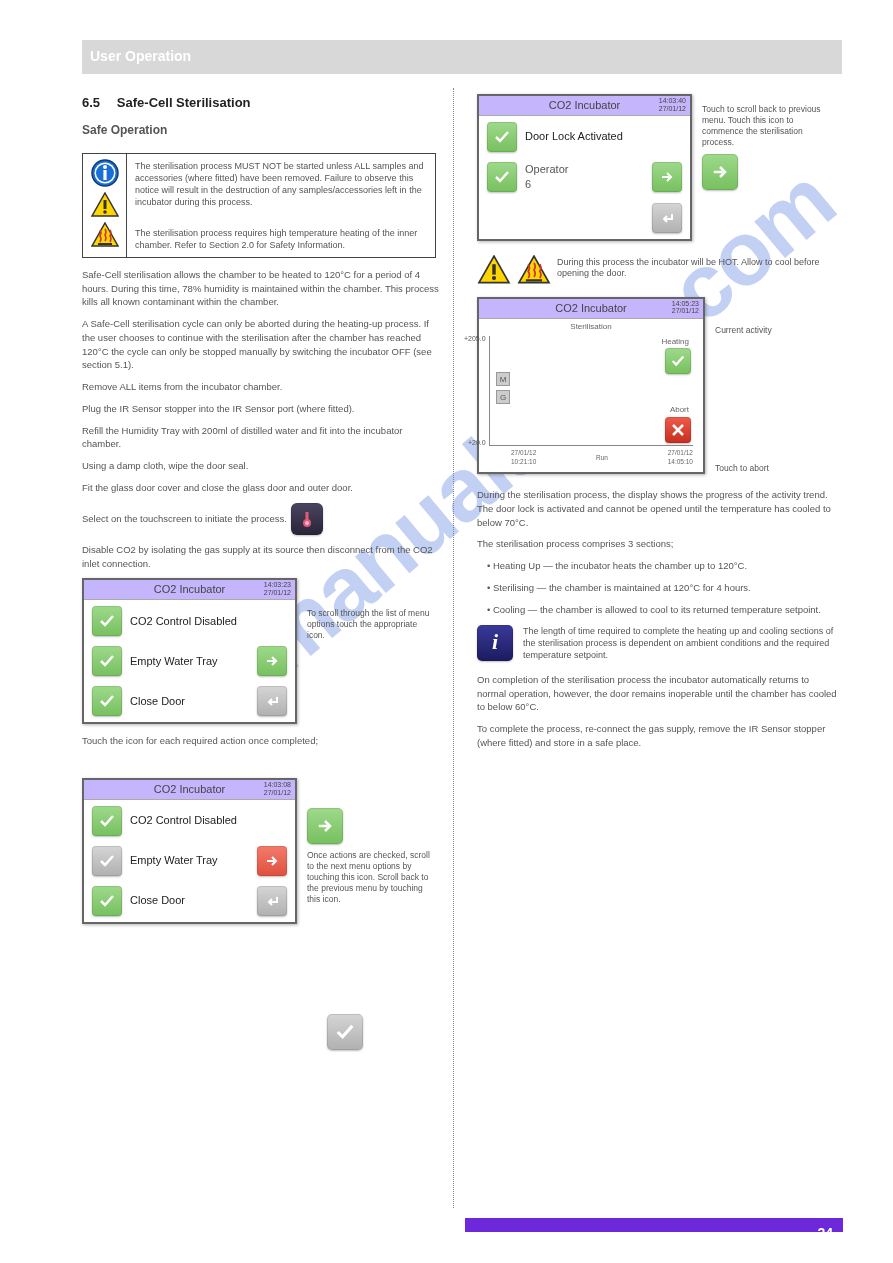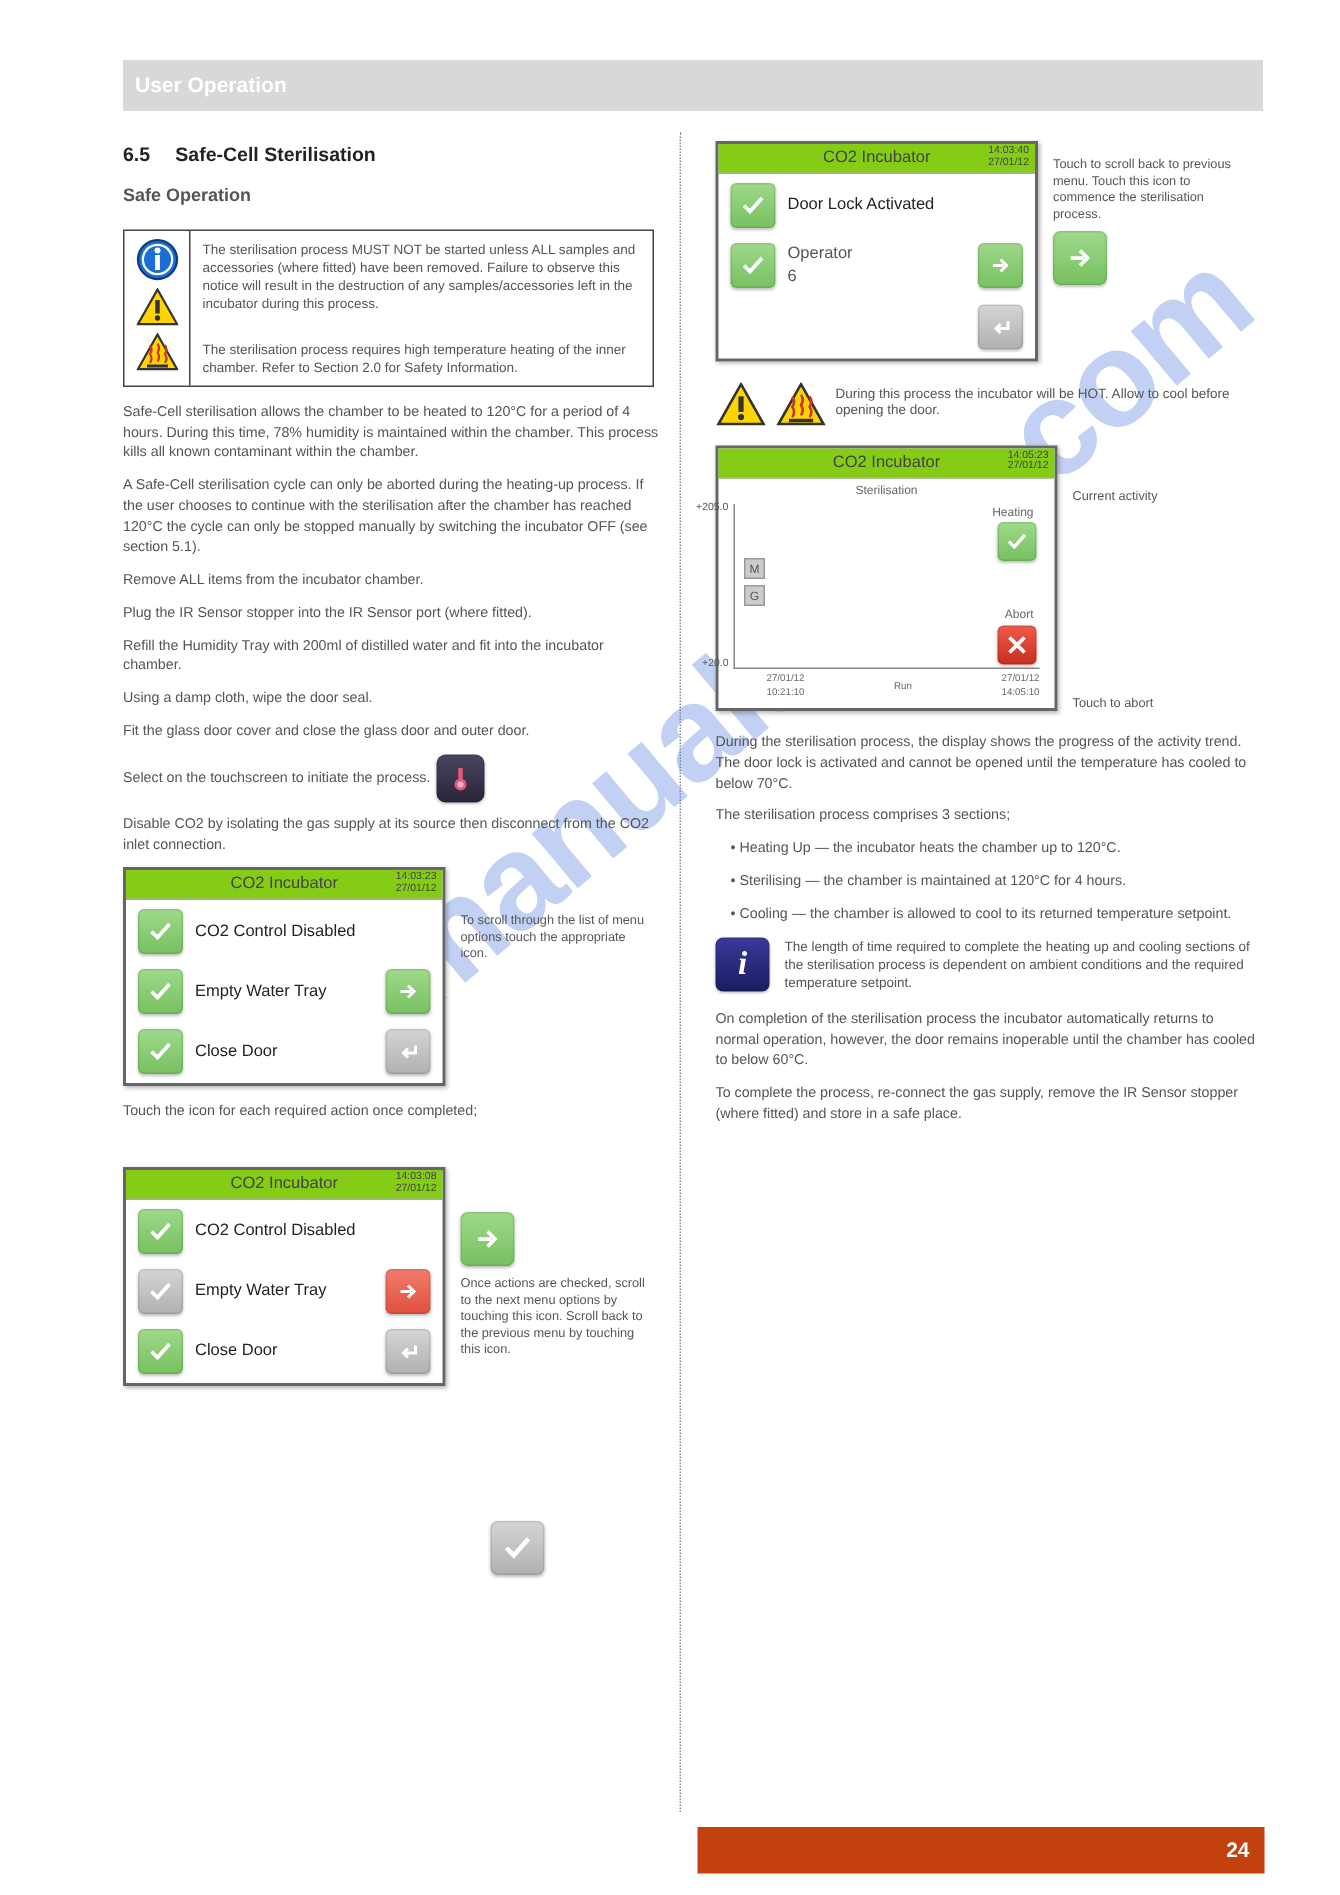--- a/index.html
+++ b/index.html
@@ -9,37 +9,37 @@
   .col { position: absolute; width: 360px; font-size: 10px; line-height: 1.4; color: #555; }
   .left-col { left: 82px; top: 94px; }
   .right-col { left: 477px; top: 94px; }
   .divider { position: absolute; left: 453px; top: 88px; width: 0; height: 1120px; border-left: 1.5px dotted #888; }
   .section-title { font-size: 13px; font-weight: bold; color: #222; margin-bottom: 6px; }
   .note-box { border: 1px solid #444; width: 354px; display: flex; margin-top: 14px; }
   .note-icons { width: 44px; display: flex; flex-direction: column; align-items: center; gap: 4px; padding: 4px 0; border-right: 1px solid #444; }
   .note-text { padding: 6px 8px; flex: 1; font-size: 9px; line-height: 1.35; }
   .para { margin-bottom: 8px; font-size: 9.5px; line-height: 1.45; }
   .ui-screen { border: 2px solid #666; background: #fff; display: flex; flex-direction: column; box-shadow: 1px 1px 3px rgba(0,0,0,0.3); }
-  .ui-titlebar { background: #84cc16; height: 20px; display: flex; align-items: center; justify-content: center; position: relative; font-size: 11px; color: #444; border-bottom: 1px solid #aaa; }
+  .ui-titlebar { background: #c4b5fd; height: 20px; display: flex; align-items: center; justify-content: center; position: relative; font-size: 11px; color: #444; border-bottom: 1px solid #aaa; }
   .ui-time { position: absolute; right: 4px; top: 1px; font-size: 7px; line-height: 1.1; text-align: right; color: #444; }
   .ui-body { padding: 6px 8px; display: flex; flex-direction: column; gap: 10px; }
   .ui-row { display: flex; align-items: center; gap: 8px; }
   .ui-label { font-size: 11px; color: #222; flex: 1; }
   .btn { width: 30px; height: 30px; border-radius: 4px; display: flex; align-items: center; justify-content: center; box-shadow: inset 0 0 0 1px rgba(0,0,0,0.1), 0 1px 2px rgba(0,0,0,0.25); }
   .btn-lg { width: 36px; height: 36px; border-radius: 5px; }
   .btn-green { background: linear-gradient(#9ed98b, #77c05f); }
   .btn-grey { background: linear-gradient(#d5d5d5, #b0b0b0); }
   .btn-red { background: linear-gradient(#f27b6c, #e0503d); }
   .btn-redx { background: linear-gradient(#f05a4a, #c62f1f); }
   .btn-navy { background: linear-gradient(#3a3a9a, #1b1b60); color: #fff; font-style: italic; font-family: Georgia, serif; font-size: 22px; font-weight: bold; }
   .icon-wrap { display: flex; align-items: center; justify-content: center; }
   .chart-area { height: 110px; position: relative; margin: 4px 6px 2px 6px; border-left: 1px solid #888; border-bottom: 1px solid #888; }
   .chart-axis-label { position: absolute; font-size: 7px; color: #555; }
   .chart-zone { position: absolute; font-size: 8px; color: #666; }
-  .footer { position: absolute; left: 465px; top: 1218px; width: 378px; height: 31px; background: #c2410c; padding-left: 28px; }
+  .footer { position: absolute; left: 465px; top: 1218px; width: 378px; height: 14px; background: #6d28d9; padding-left: 28px; }
   .footer span { position: absolute; right: 10px; top: 7px; color: #fff; font-size: 14px; font-weight: bold; }
   .warn-tri { position: relative; }
   .watermark { position: absolute; left: 180px; top: 370px; font-size: 90px; font-weight: bold; color: rgba(80,120,220,0.35); transform: rotate(-40deg); font-family: Arial, sans-serif; letter-spacing: -2px; pointer-events: none; }
 </style>
 </head>
 <body>
 
 <div class="header-bar">
   <span>User Operation</span>
 </div>

